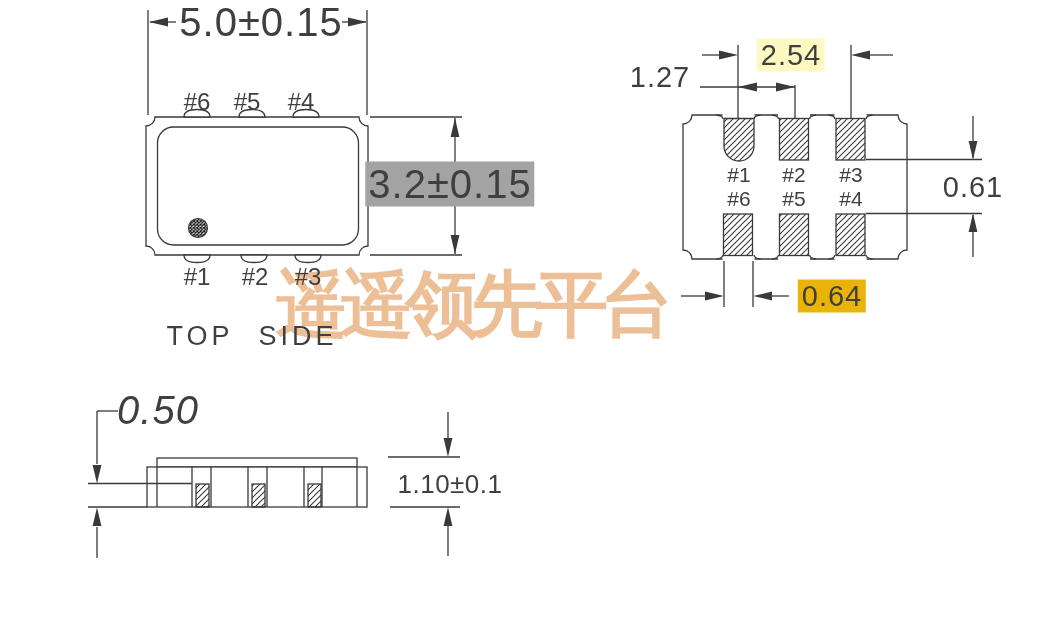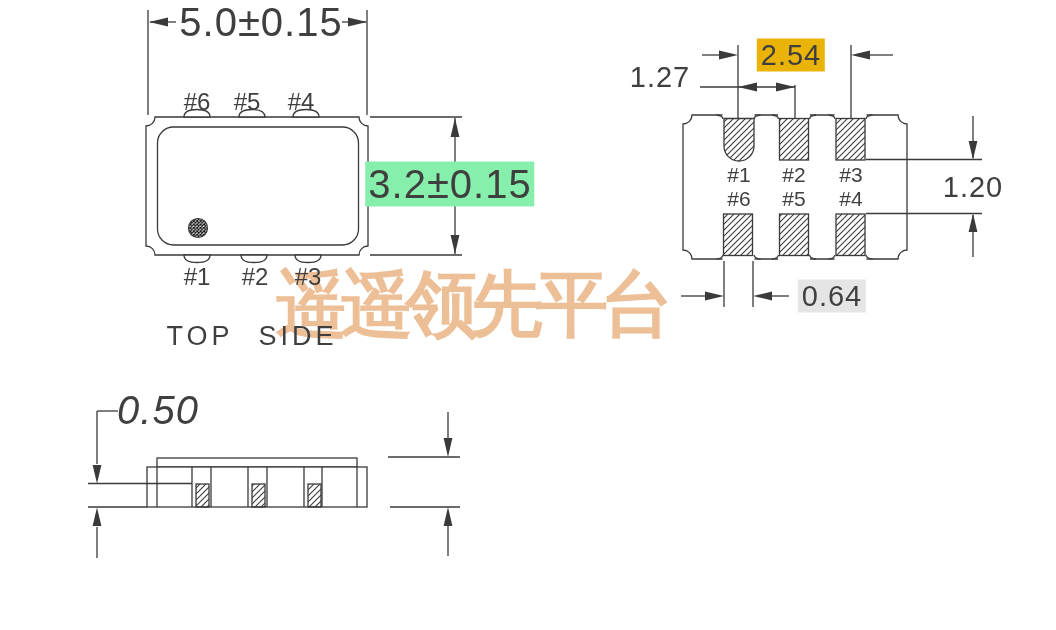--- a/index.html
+++ b/index.html
@@ -173,35 +173,36 @@
         <line x1="390" y1="507" x2="460" y2="507"></line>
         <line x1="448" y1="412" x2="448" y2="438"></line>
         <line x1="448" y1="526" x2="448" y2="556"></line>
         <polygon points="448,457 443.6,438 452.4,438" fill="#3a3a3a" stroke="none"></polygon>
         <polygon points="448,507 443.6,526 452.4,526" fill="#3a3a3a" stroke="none"></polygon>
       </g>
     </g>
   </svg>
 
   <div class="lbl dim-lg" style="left:261px;top:22px;">5.0±0.15</div>
-  <div class="lbl dim-lg" style="left:450px;top:184px;background:#86efac;padding:0 3px;">3.2±0.15</div>
+  <div class="lbl dim-lg" style="left:450px;top:184px;background:#a3a3a3;padding:0 3px;">3.2±0.15</div>
   <div class="lbl pin" style="left:197px;top:102px;">#6</div>
   <div class="lbl pin" style="left:247px;top:102px;">#5</div>
   <div class="lbl pin" style="left:301px;top:102px;">#4</div>
   <div class="lbl pin" style="left:197px;top:277px;">#1</div>
   <div class="lbl pin" style="left:255px;top:277px;">#2</div>
   <div class="lbl pin" style="left:308px;top:277px;">#3</div>
   <div class="lbl view-title" style="left:252px;top:336px;">TOP SIDE</div>
 
-  <div class="lbl dim" style="left:791px;top:55px;background:#eab308;padding:0 4px;">2.54</div>
+  <div class="lbl dim" style="left:791px;top:55px;background:#fef9c3;padding:0 4px;">2.54</div>
   <div class="lbl dim" style="left:660px;top:77px;text-align:right;">1.27</div>
-  <div class="lbl dim" style="left:973px;top:187px;">1.20</div>
-  <div class="lbl dim" style="left:832px;top:296px;background:#e5e5e5;padding:0 4px;">0.64</div>
+  <div class="lbl dim" style="left:973px;top:187px;">0.61</div>
+  <div class="lbl dim" style="left:832px;top:296px;background:#eab308;padding:0 4px;">0.64</div>
   <div class="lbl pin-sm" style="left:739px;top:175px;">#1</div>
   <div class="lbl pin-sm" style="left:794px;top:175px;">#2</div>
   <div class="lbl pin-sm" style="left:851px;top:175px;">#3</div>
   <div class="lbl pin-sm" style="left:739px;top:199px;">#6</div>
   <div class="lbl pin-sm" style="left:794px;top:199px;">#5</div>
   <div class="lbl pin-sm" style="left:851px;top:199px;">#4</div>
 
   <div class="lbl dim-lg" style="left:158px;top:410px;font-style:italic;">0.50</div>
+  <div class="lbl dim-sm" style="left:450px;top:484px;">1.10±0.1</div>
 
 </div>
 
 </body></html>

